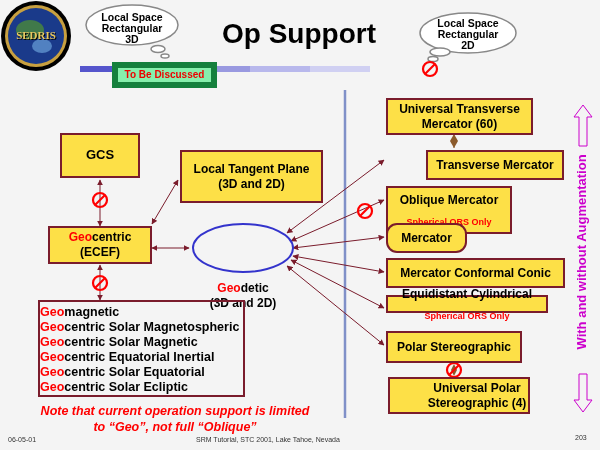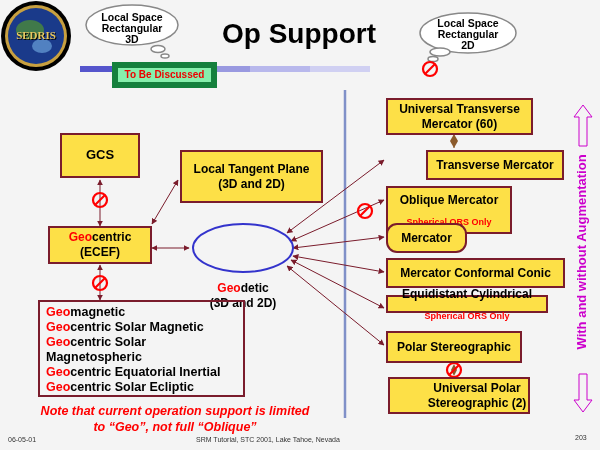--- a/index.html
+++ b/index.html
@@ -8,21 +8,21 @@
   .abs { position:absolute; }
   .box { position:absolute; border:2px solid #7a1c2c; background:#fde047; box-sizing:border-box;
          display:flex; flex-direction:column; align-items:center; justify-content:center;
          text-align:left; font-weight:bold; font-size:12px; color:#000; line-height:1.25; }
   .red { color:#ff0000; }
   .sub { color:#ff0000; font-size:9px; line-height:1; margin-top:10px; }
   .title { font-size:28px; font-weight:bold; color:#000; }
   .cloud-text { font-size:10.5px; font-weight:bold; text-align:center; line-height:1.05; color:#000; }
   .footer { font-size:7px; color:#333; }
   .note { color:#ff0000; font-weight:bold; font-style:italic; font-size:12.5px; text-align:center; line-height:1.3; }
-  .list { position:absolute; border:2px solid #7a1c2c; box-sizing:border-box; padding:3px 6px;
+  .list { position:absolute; border:2px solid #7a1c2c; box-sizing:border-box; padding:3px 0;
           font-weight:bold; font-size:12.5px; line-height:15px; }
   .vert { position:absolute; transform:rotate(-90deg); transform-origin:center; white-space:nowrap;
           color:#cc00cc; font-weight:bold; font-size:13px; }
   svg { position:absolute; left:0; top:0; }
 </style>
 </head>
 <body>
 
 <svg width="600" height="450">
   <defs>
@@ -141,23 +141,24 @@
   <span>(ECEF)</span>
 </div>
 
 <div class="abs" style="left:193px;top:233px;width:100px;text-align:center;font-weight:bold;font-size:12px;line-height:15px;margin-top:48px;">
   <div><span class="red">Geo</span><span>detic</span></div>
   <div>(3D and 2D)</div>
 </div>
 
 <div class="list" style="left:38px;top:300px;width:207px;height:97px;">
   <div><span class="red">Geo</span><span>magnetic</span></div>
+  <div><span class="red">Geo</span><span>centric Solar Magnetospheric</span></div>
   <div><span class="red">Geo</span><span>centric Solar Magnetic</span></div>
-  <div><span class="red">Geo</span><span>centric Solar Magnetospheric</span></div>
   <div><span class="red">Geo</span><span>centric Equatorial Inertial</span></div>
+  <div><span class="red">Geo</span><span>centric Solar Equatorial</span></div>
   <div><span class="red">Geo</span><span>centric Solar Ecliptic</span></div>
 </div>
 
 <div class="abs note" style="left:10px;top:403px;width:330px;">
   <div>Note that current operation support is limited</div>
   <div>to “Geo”, not full “Oblique”</div>
 </div>
 
 <div class="box" style="left:386px;top:98px;width:147px;height:37px;">
   <span>Universal Transverse</span>
@@ -178,20 +179,20 @@
 </div>
 <div class="box" style="left:386px;top:295px;width:162px;height:18px;">
   <span>Equidistant Cylindrical</span>
   <span class="sub">Spherical ORS Only</span>
 </div>
 <div class="box" style="left:386px;top:331px;width:136px;height:32px;">
   <span>Polar Stereographic</span>
 </div>
 <div class="box" style="left:388px;top:377px;width:142px;height:37px;padding-left:36px;">
   <span>Universal Polar</span>
-  <span>Stereographic (2)</span>
+  <span>Stereographic (4)</span>
 </div>
 
 <div class="vert" style="left:491px;top:252px;width:180px;text-align:center;">With and without Augmentation</div>
 
 <div class="abs footer" style="left:8px;top:436px;">06-05-01</div>
 <div class="abs footer" style="left:196px;top:436px;">SRM Tutorial, STC 2001, Lake Tahoe, Nevada</div>
 <div class="abs footer" style="left:575px;top:434px;">203</div>
 
 </body></html>

